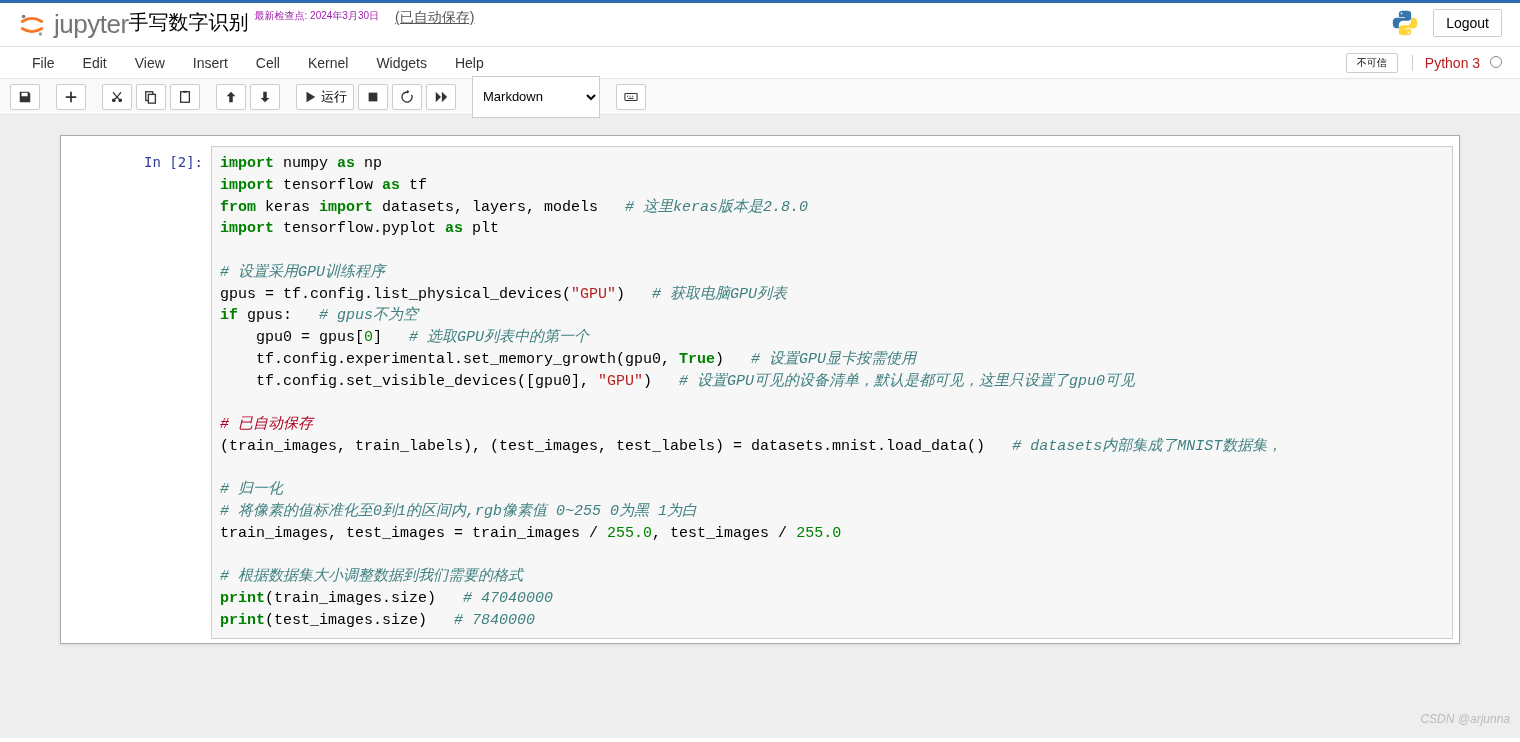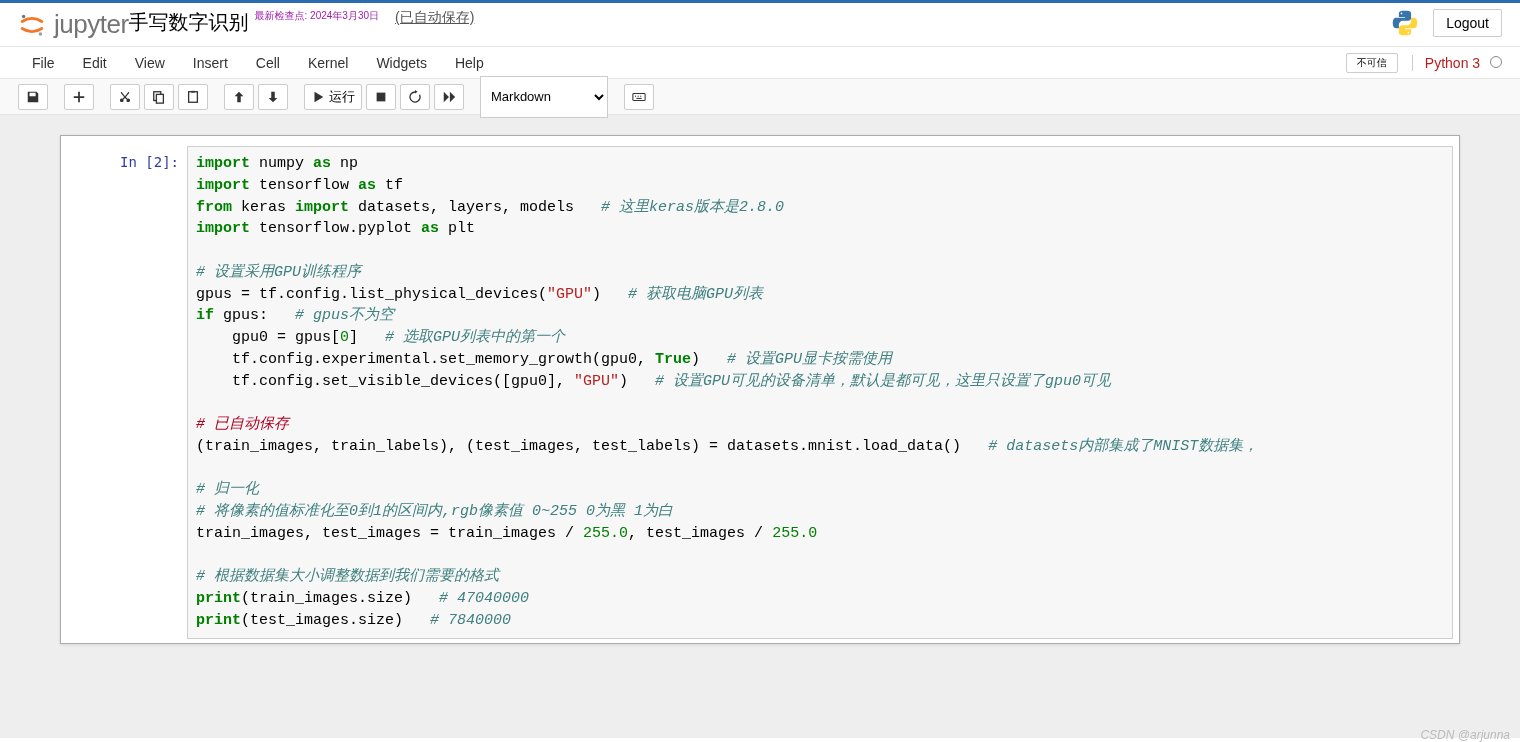--- a/index.html
+++ b/index.html
@@ -16,21 +16,21 @@
 .python-logo { width: 28px; height: 28px; }
 .logout-btn { border: 1px solid #ccc; background: #fff; padding: 5px 12px; border-radius: 2px; cursor: pointer; font-size: 14px; }
 
 .menubar { display: flex; align-items: center; padding: 0 18px; border-bottom: 1px solid #e5e5e5; height: 32px; }
 .menu-item { padding: 6px 14px; cursor: pointer; font-size: 14px; color: #333; }
 .menubar-right { margin-left: auto; display: flex; align-items: center; gap: 14px; }
 .trust { border: 1px solid #ccc; padding: 2px 10px; border-radius: 2px; font-size: 10px; }
 .kernel-name { font-size: 14px; color: #b91c1c; padding-left:12px; border-left:1px solid #ccc; }
 .kernel-status { width: 12px; height: 12px; border: 1px solid #888; border-radius: 50%; display: inline-block; margin-left: 6px; }
 
-.toolbar { display: flex; align-items: center; padding: 4px 18px; border-bottom: 1px solid #e5e5e5; background: #f9f9f9; gap: 4px; height: 36px; }
+.toolbar { display: flex; align-items: center; padding: 4px 10px; border-bottom: 1px solid #e5e5e5; background: #f9f9f9; gap: 4px; height: 36px; }
 .tbtn { border: 1px solid #ccc; background: #fff; min-width: 30px; height: 26px; display: inline-flex; align-items: center; justify-content: center; cursor: pointer; border-radius: 2px; font-size: 13px; padding: 0 6px; }
 .tbtn svg { width: 14px; height: 14px; }
 .tsep { width: 8px; }
 .run-btn { gap: 4px; }
 .cell-type { height: 42px; border: 1px solid #ccc; background: #fff; padding: 0 6px; min-width: 120px; font-size: 13px; }
 
 .notebook-area { background: #eee; padding: 20px 0; height: calc(742px - 3px - 48px - 32px - 36px); overflow: hidden; }
 .notebook { background: #fff; margin: 0 auto; width: 1400px; border: 1px solid #ababab; box-shadow: 0 1px 3px rgba(0,0,0,0.1); }
 
 .cell { display: flex; padding: 4px 6px; }
@@ -39,21 +39,21 @@
 .md-h1 { font-size: 28px; font-weight: 700; }
 
 .prompt { width: 120px; text-align: right; padding: 8px 8px 0 0; color: #303F9F; font-family: monospace; font-size: 14px; flex-shrink: 0; }
 .code-body { flex: 1; border: 1px solid #cfcfcf; background: #f7f7f7; padding: 6px 8px; font-family: "Courier New", monospace; font-size: 15px; line-height: 1.45; white-space: pre; overflow: hidden; }
 .code-body .kw { color: #008000; font-weight: bold; }
 .code-body .str { color: #BA2121; }
 .code-body .num { color: #008000; }
 .code-body .c1 { color: #408080; font-style: italic; }
 .code-body .c2 { color: #b00020; font-style: italic; }
 
-.watermark { position: fixed; bottom: 0; right: 10px; color: #bbb; font-size: 12px; font-style: italic; }
+.watermark { position: fixed; bottom: 16px; right: 10px; color: #bbb; font-size: 12px; font-style: italic; }
 </style>
 </head>
 <body>
 
 <div class="top-border"></div>
 
 <div class="header">
   <div class="logo-wrap">
     <svg class="logo-icon" viewBox="0 0 40 40">
       <circle cx="8" cy="8" r="2.5" fill="#767677"></circle>
@@ -169,21 +169,21 @@
         <circle cx="10" cy="7" r="0.7" fill="#333"></circle>
         <rect x="5" y="9" width="6" height="1.2" fill="#333"></rect>
       </svg>
     </button>
 </div>
 
 <div class="notebook-area">
   <div class="notebook">
 
 
-    <div class="cell" style="margin-top:6px;">
+    <div class="cell" style="margin-top:6px;margin-left:24px;">
       <div class="prompt">In  [2]:</div>
       <div class="code-body" id="code-body"><span class="kw">import</span><span> numpy </span><span class="kw">as</span><span> np</span>
 <span class="kw">import</span><span> tensorflow </span><span class="kw">as</span><span> tf</span>
 <span class="kw">from</span><span> keras </span><span class="kw">import</span><span> datasets, layers, models   </span><span class="c1"># 这里keras版本是2.8.0</span>
 <span class="kw">import</span><span> tensorflow.pyplot </span><span class="kw">as</span><span> plt</span>
 
 <span class="c1"># 设置采用GPU训练程序</span>
 <span>gpus = tf.config.list_physical_devices(</span><span class="str">"GPU"</span><span>)   </span><span class="c1"># 获取电脑GPU列表</span>
 <span class="kw">if</span><span> gpus:   </span><span class="c1"># gpus不为空</span>
 <span>    gpu0 = gpus[</span><span class="num">0</span><span>]   </span><span class="c1"># 选取GPU列表中的第一个</span>

